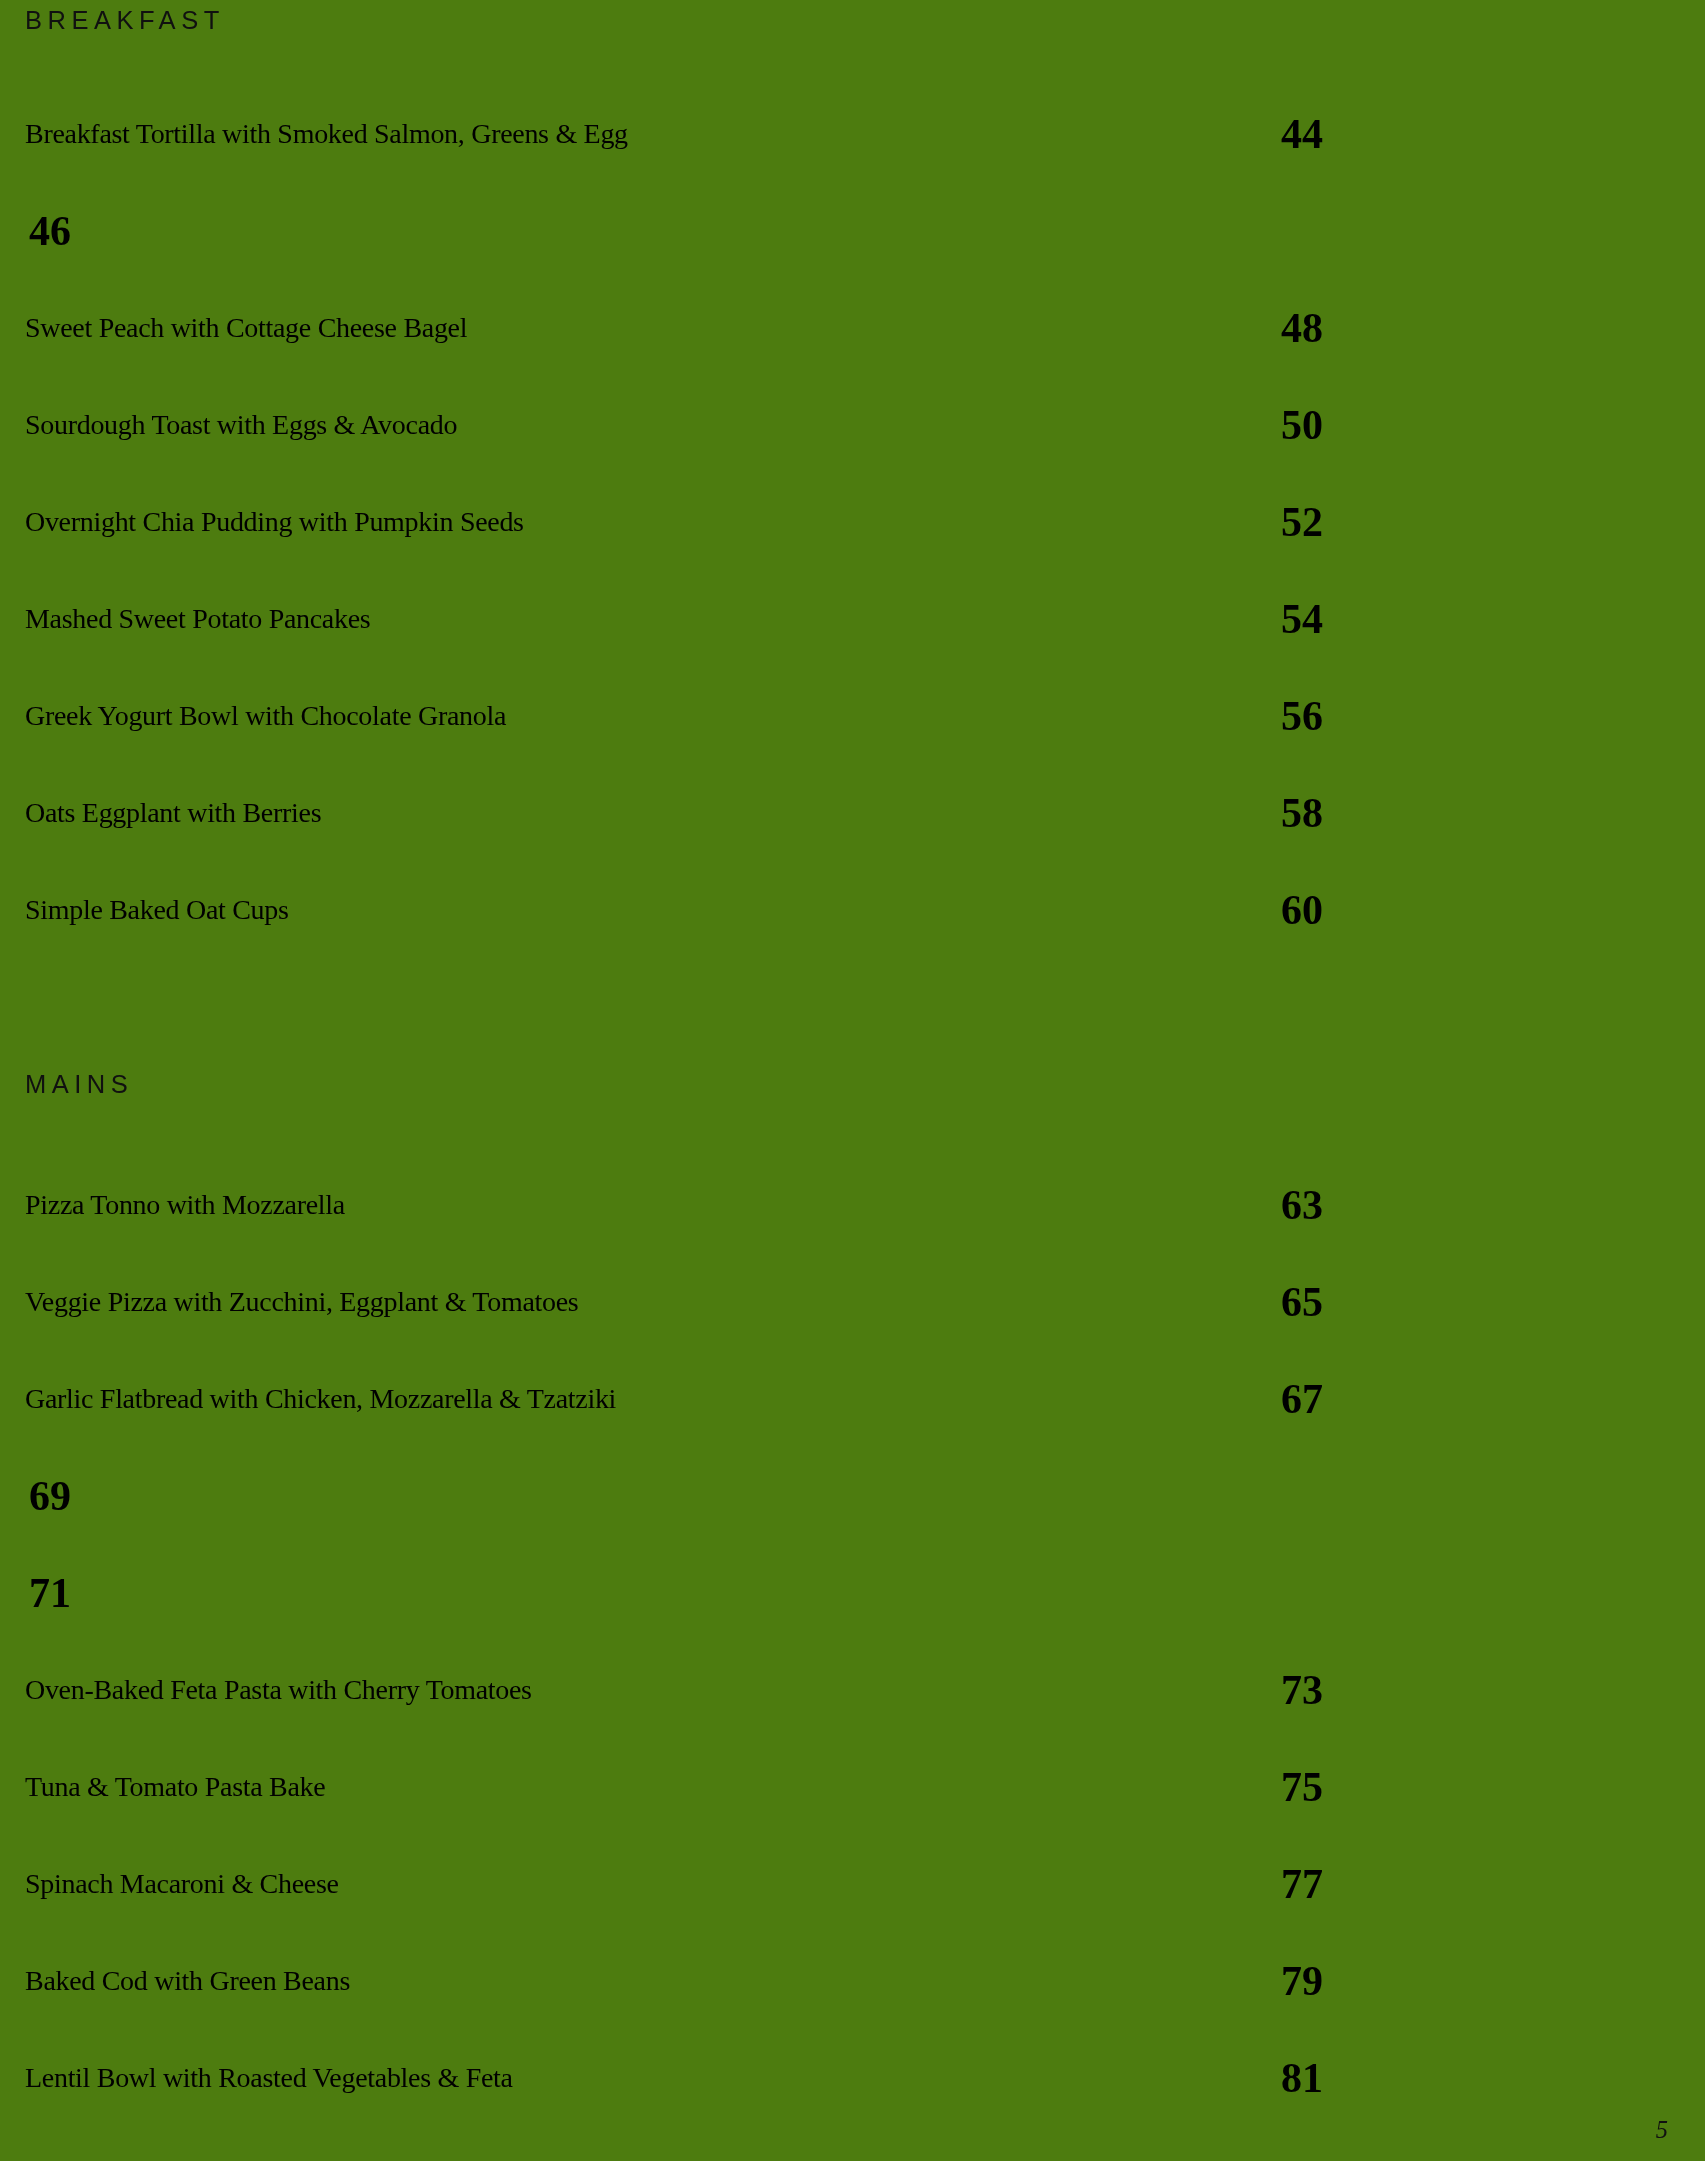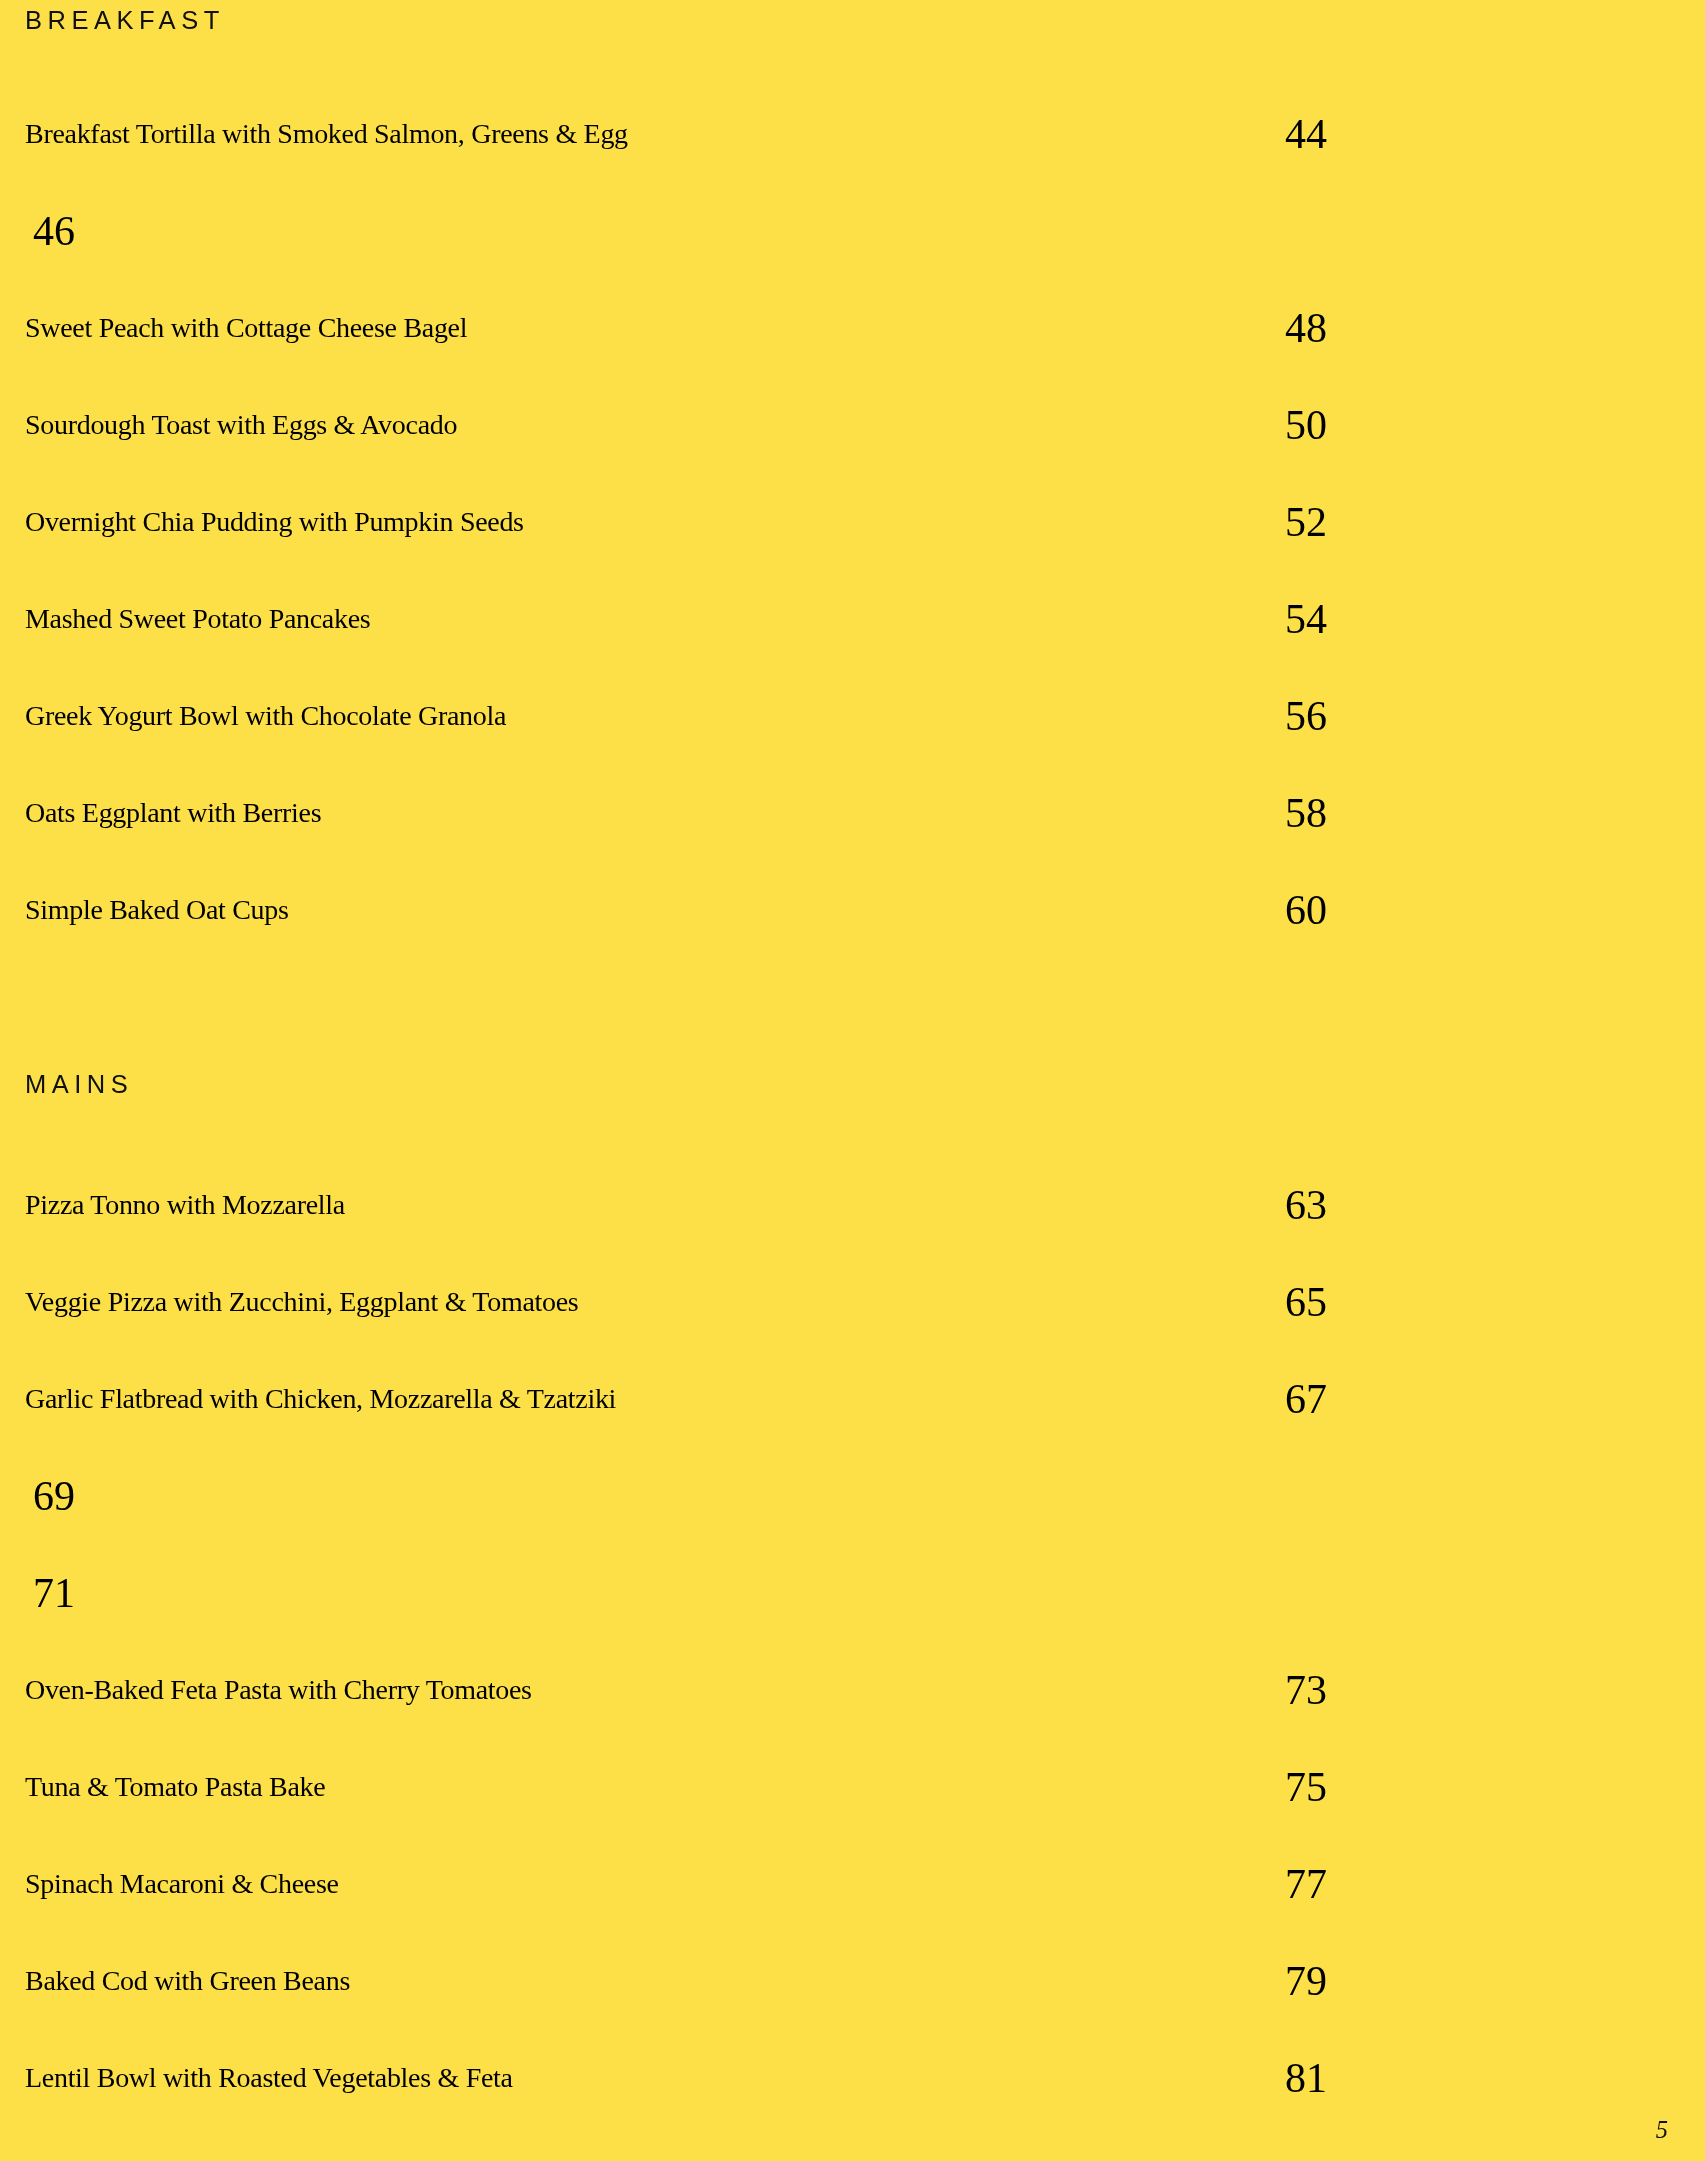--- a/index.html
+++ b/index.html
@@ -1,20 +1,20 @@
 <!DOCTYPE html>
 <html style="font-size:8.9px"><head>
 <meta charset="utf-8">
 <style>
   html,body{margin:0;padding:0;background:#ffffff;}
   .page{
     position:relative;
     width:1705px;
     height:2161px;
-    background:#fde047;
+    background:#4d7c0f;
     color:#000000;
     font-family:"Liberation Serif", serif;
     overflow:hidden;
   }
   .inner{
     padding:7.8px 0 0 25px;
   }
   .section-label{
     font-family:"Liberation Sans", sans-serif;
     font-size:25.5px;
@@ -40,21 +40,22 @@
     font-size:28px;
     line-height:1;
     white-space:nowrap;
     letter-spacing:-0.3px;
   }
   .recipe-page{
     flex:0 0 50px;
     width:50px;
     font-size:42px;
     line-height:1;
-    text-align:right;
+    text-align:center;
+    font-weight:bold;
   }
   .page-number{
     position:absolute;
     top:2118px;
     right:37px;
     font-size:24.4px;
     font-style:italic;
     line-height:1;
     color:#101010;
   }

